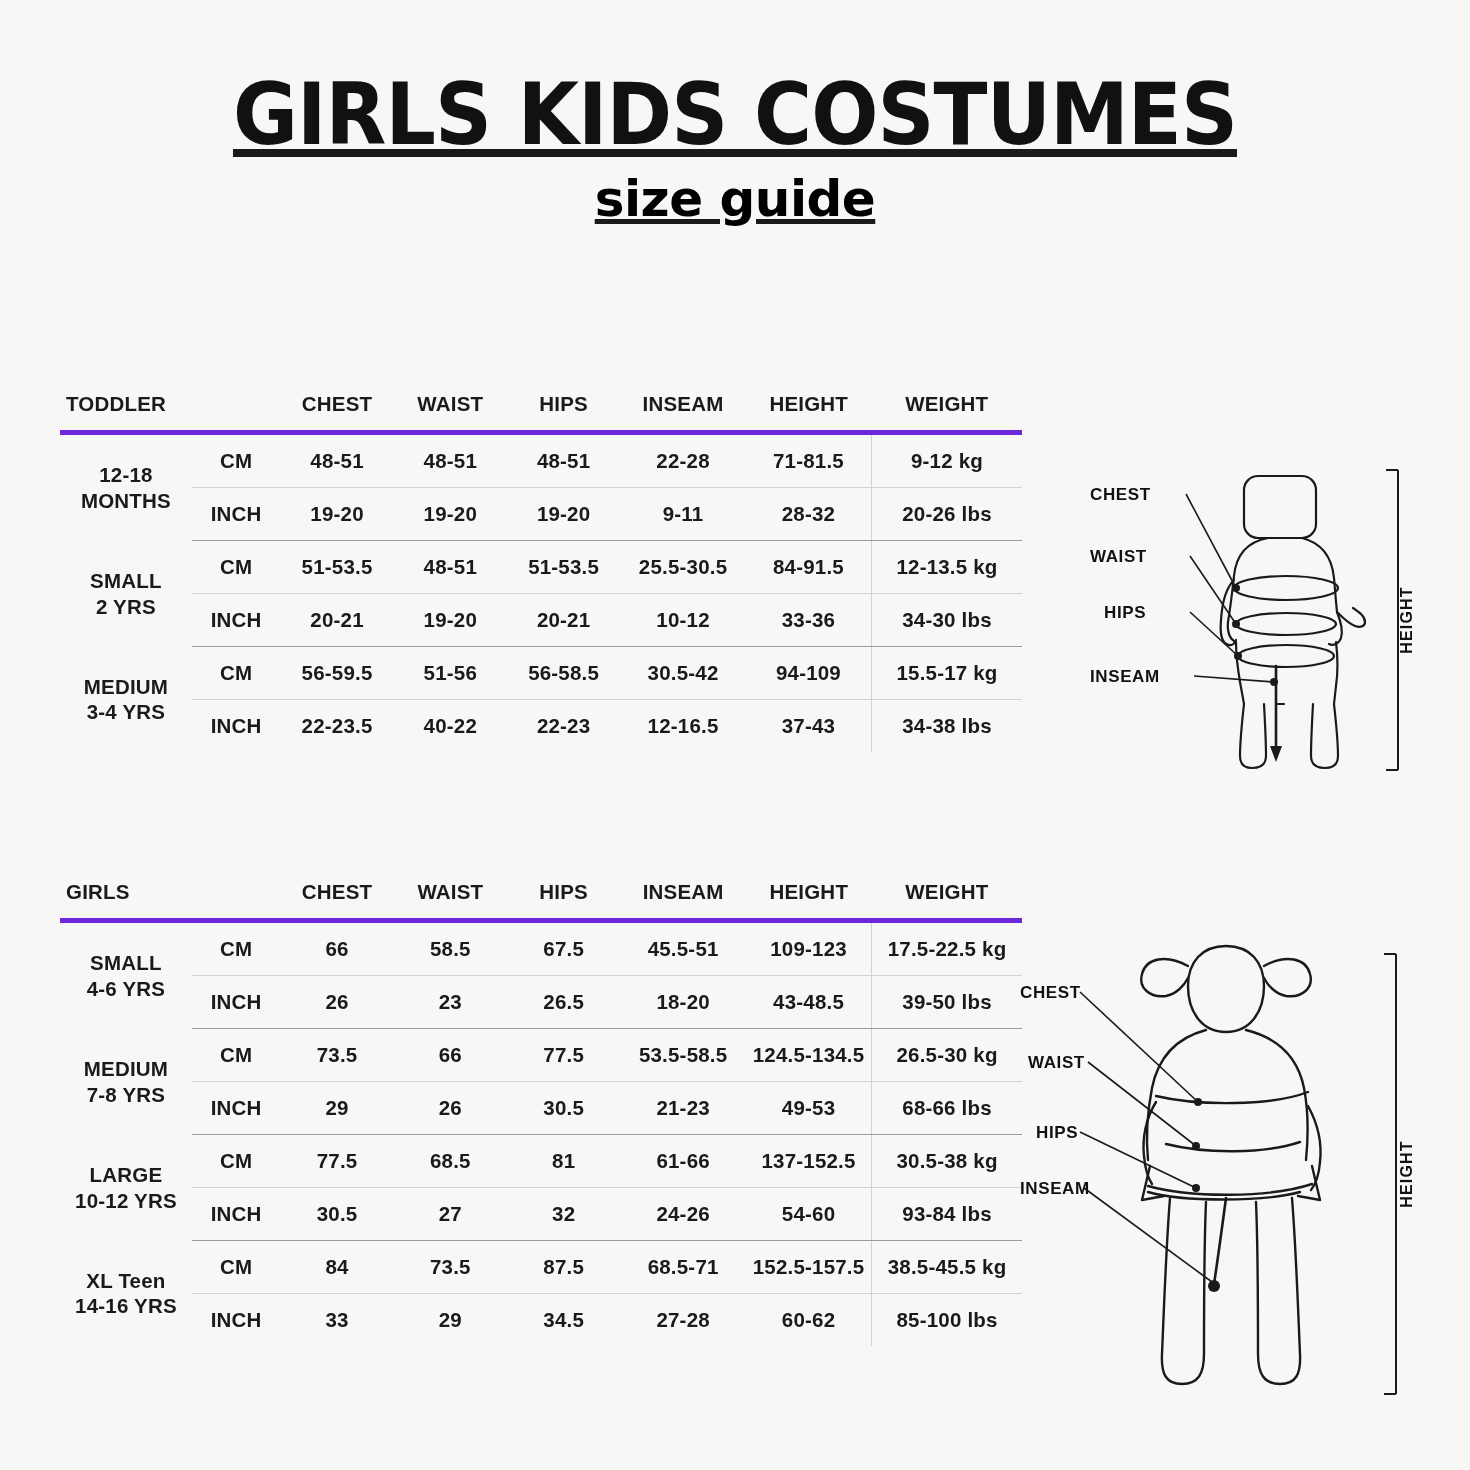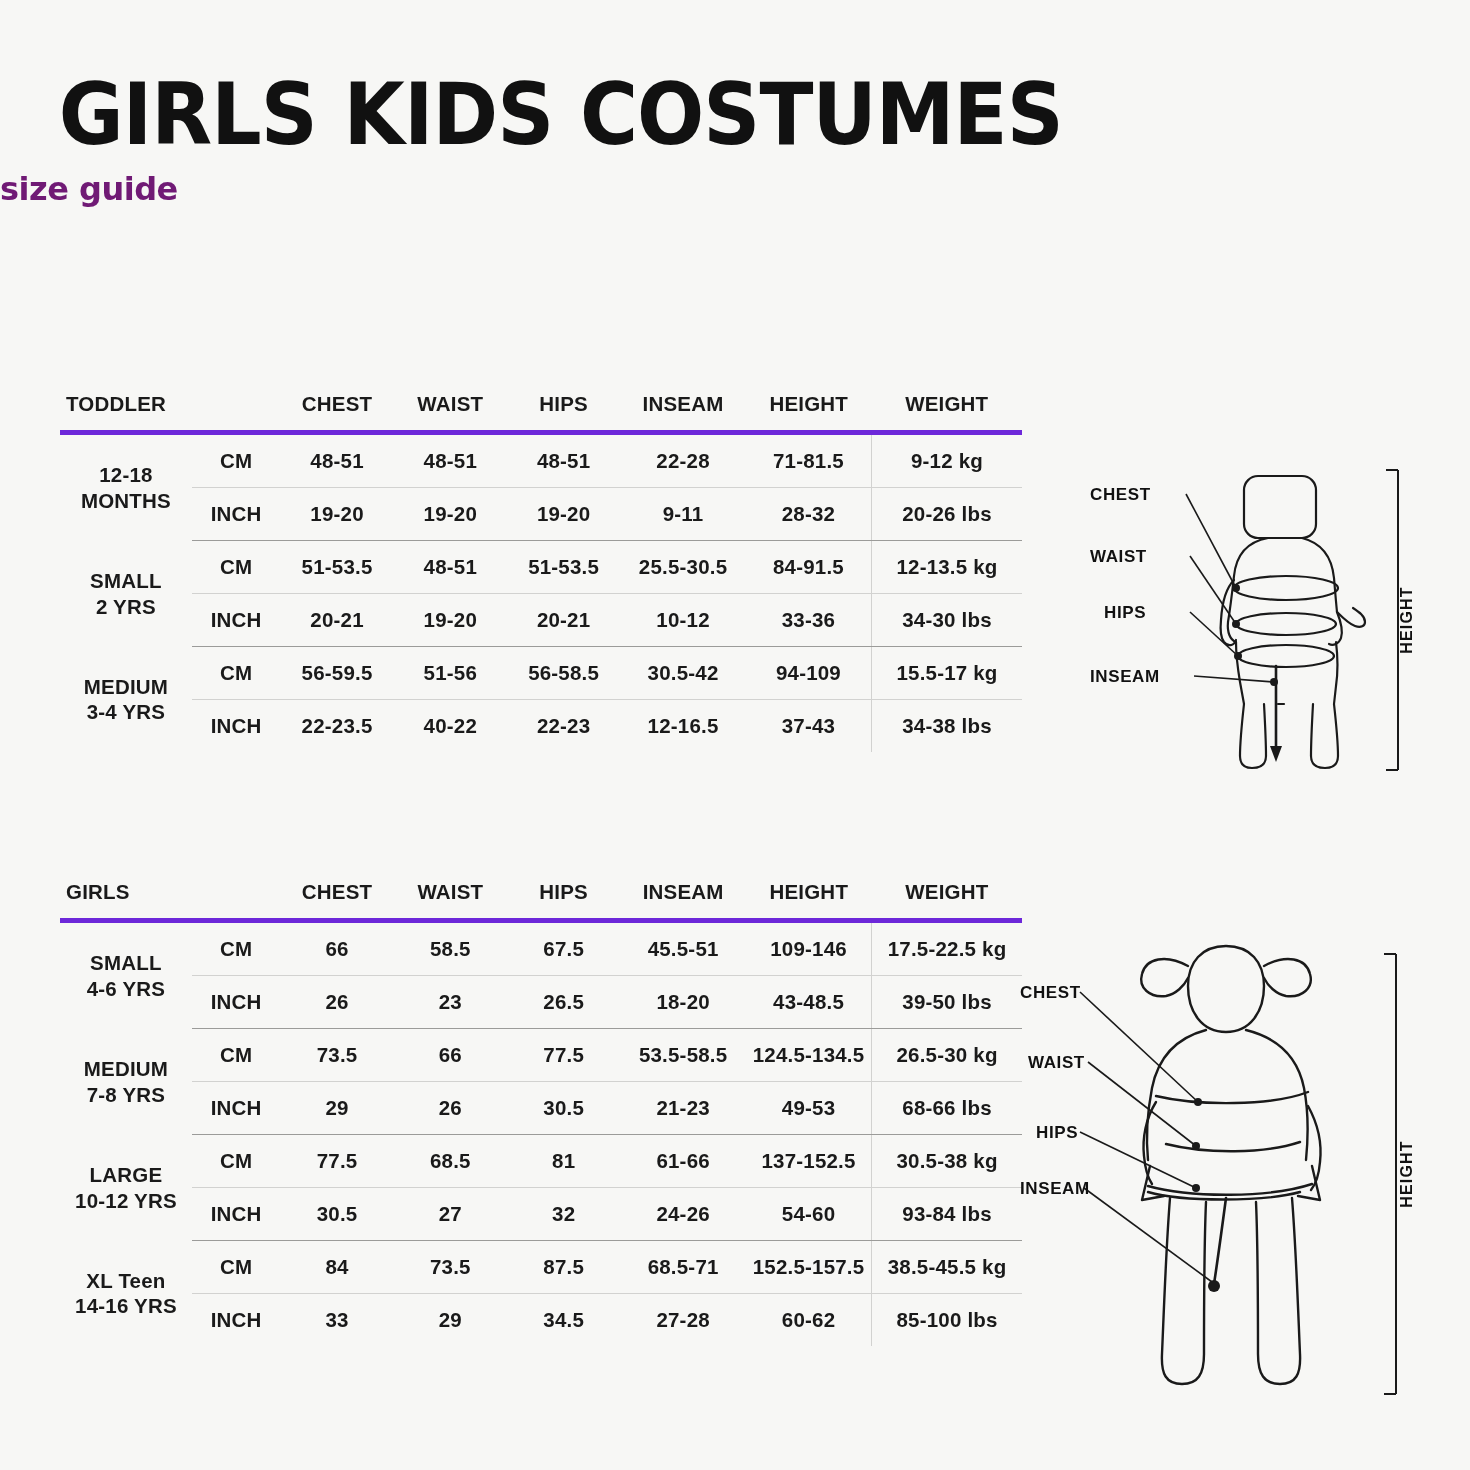--- a/index.html
+++ b/index.html
@@ -16,38 +16,40 @@
     position: relative;
   }
   .page {
     width: 1470px;
     height: 1470px;
     position: relative;
     box-sizing: border-box;
   }
   
   .header {
+    text-align: center;
     padding-top: 74px;
+    text-decoration: underline;
   }
   .title {
     font-family: "DejaVu Sans", sans-serif;
     font-weight: 700;
     font-size: 86px;
     letter-spacing: -1px;
     line-height: 0.95;
     margin: 0;
     transform: scaleX(0.92);
     color: #111;
   }
   .subtitle {
     font-family: "DejaVu Sans", sans-serif;
     font-weight: 700;
-    font-size: 32px;
+    font-size: 50px;
     margin: 14px 0 0 0;
-    color: #701a75;
+    color: #000000;
     letter-spacing: -0.5px;
   }
 
   
   .section {
     position: absolute;
     left: 60px;
     width: 1350px;
   }
   .section-toddler { top: 378px; }
@@ -267,21 +269,21 @@
         <tr>
           <td class="group-cell nb" rowspan="2">
             <div>SMALL</div>
             <div>4-6 YRS</div>
           </td>
           <td class="unit-cell">CM</td>
           <td>66</td>
           <td>58.5</td>
           <td>67.5</td>
           <td>45.5-51</td>
-          <td>109-146</td>
+          <td>109-123</td>
           <td class="weight-cell">17.5-22.5 kg</td>
         </tr>
         <tr class="last-of-group">
           <td class="unit-cell">INCH</td>
           <td>26</td>
           <td>23</td>
           <td>26.5</td>
           <td>18-20</td>
           <td>43-48.5</td>
           <td class="weight-cell">39-50 lbs</td>

